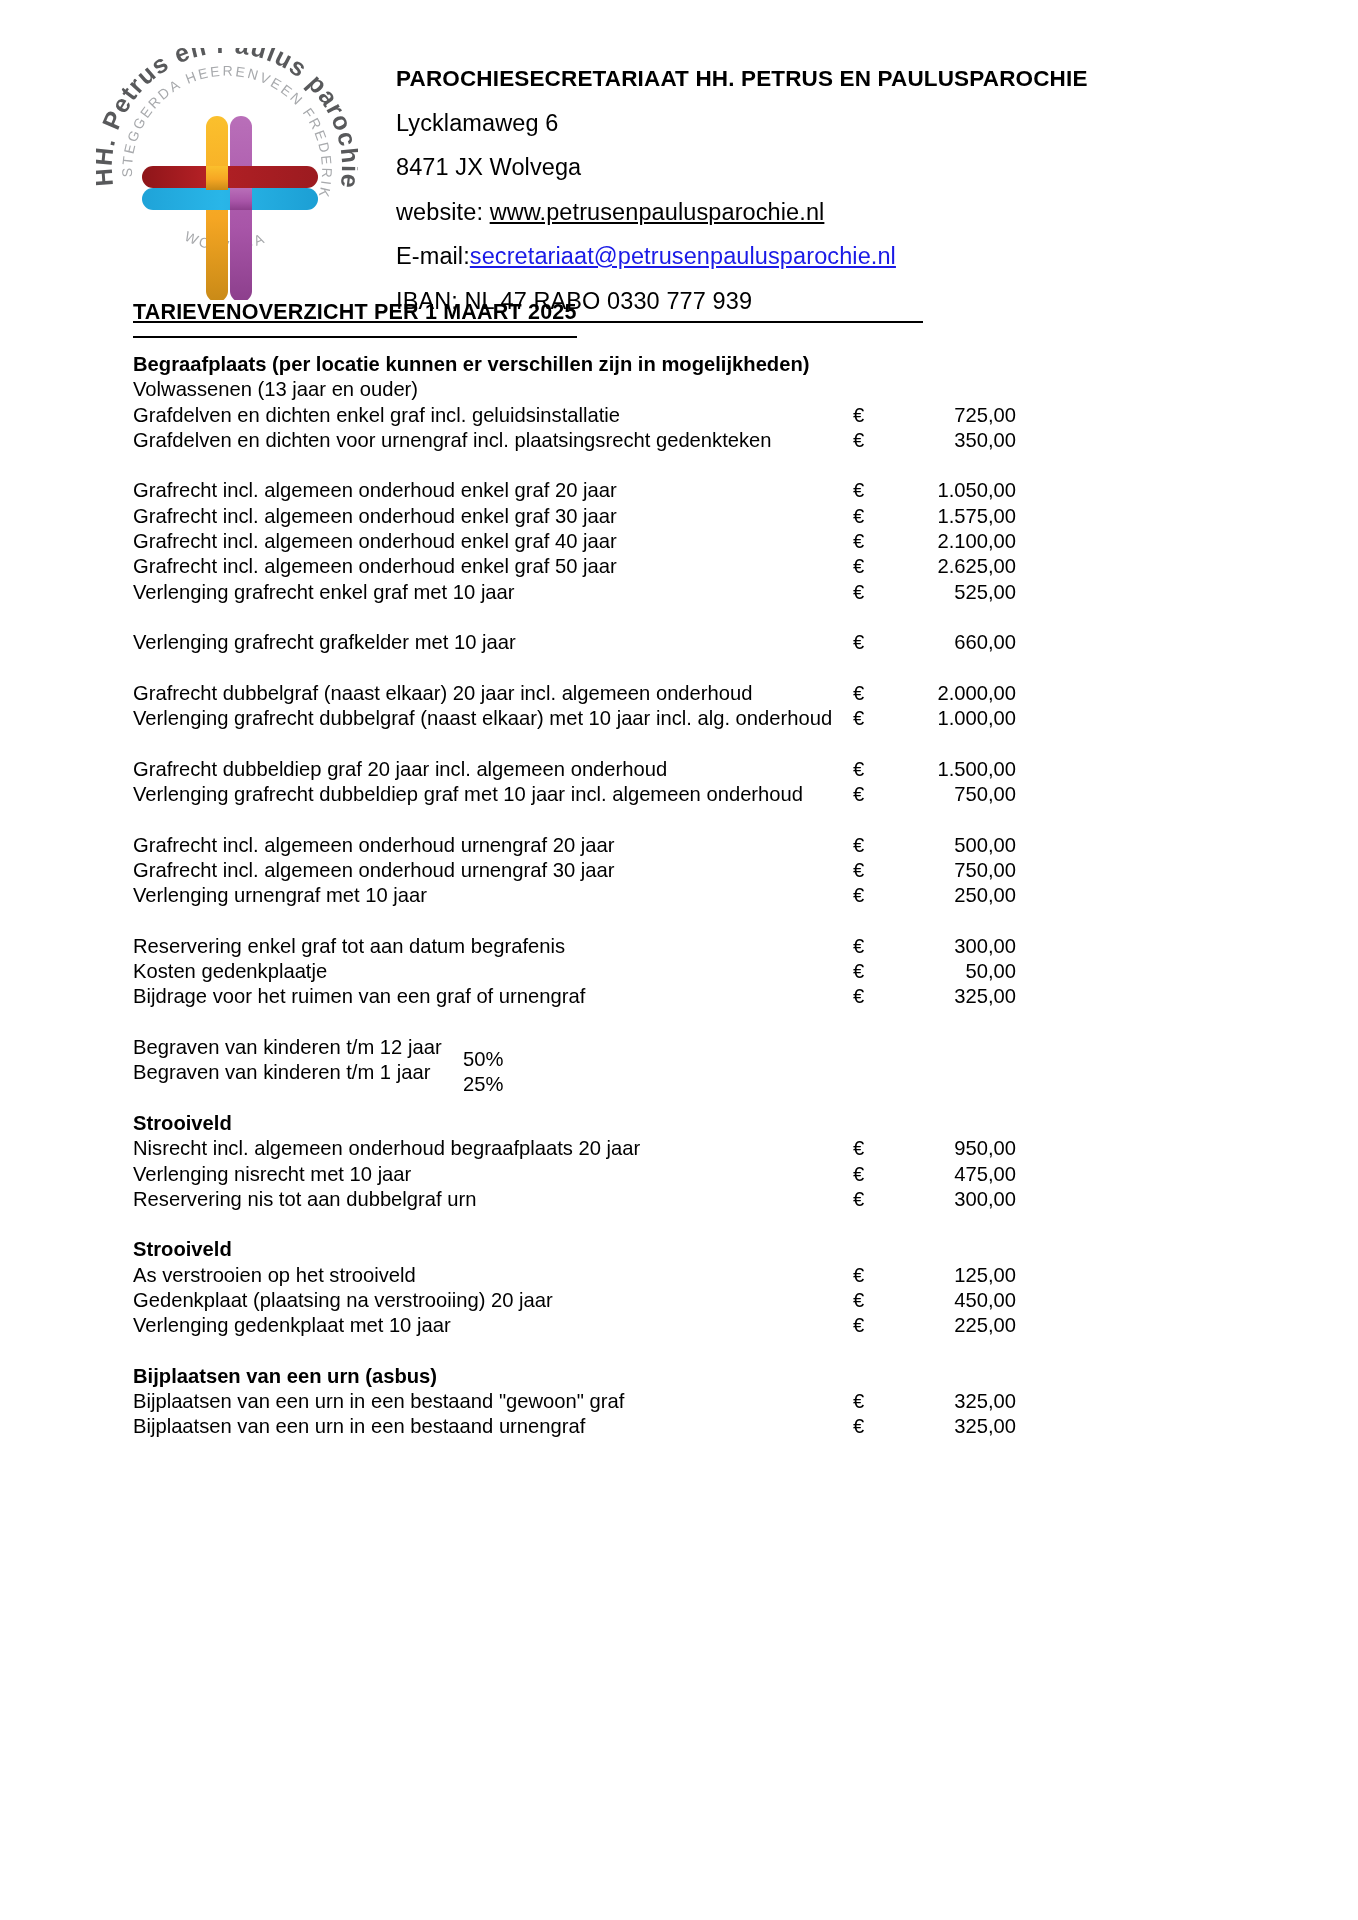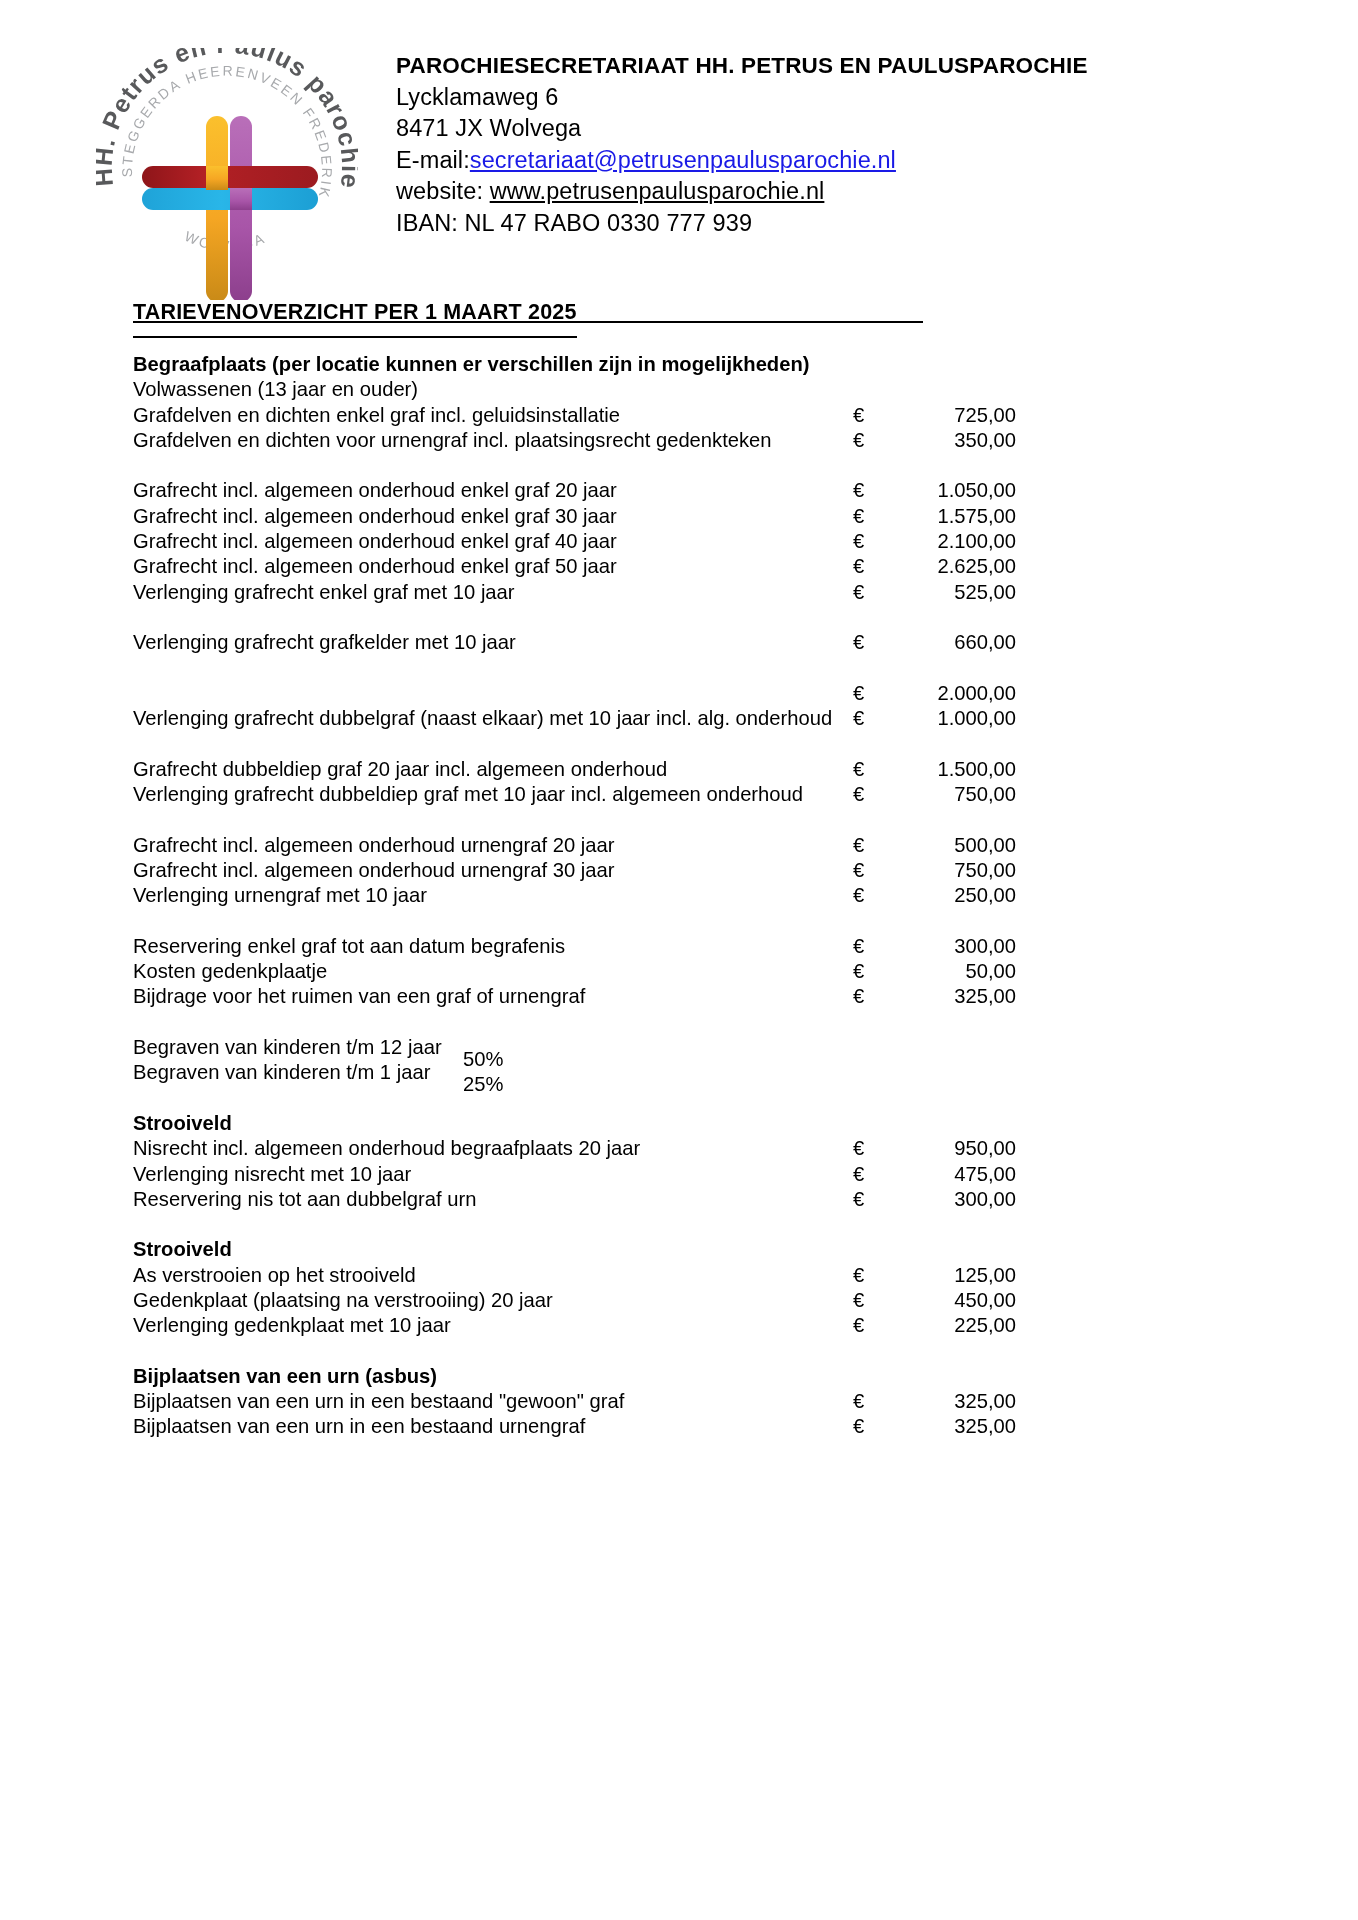--- a/index.html
+++ b/index.html
@@ -41,20 +41,21 @@
     left: 396px;
     top: 50px;
     width: 720px;
   }
   .contact .line {
     font-size: 23.5px;
     line-height: 31.5px;
     color: #000;
     white-space: nowrap;
     letter-spacing: 0.1px;
+    margin-top: 13px;
   }
   .contact .line.bold {
     font-weight: bold;
     font-size: 22.5px;
     letter-spacing: 0.15px;
   }
   .link-blue {
     color: #1a1ae6;
     text-decoration: underline;
   }
@@ -186,25 +187,25 @@
           <rect x="134" y="140" width="22" height="22" fill="url(#gPurple)"></rect>
         </g>
       </svg>
     </div>
 
     <div class="contact">
       <div class="line bold">PAROCHIESECRETARIAAT HH. PETRUS EN PAULUSPAROCHIE</div>
       <div class="line">Lycklamaweg 6</div>
       <div class="line">8471 JX Wolvega</div>
       <div class="line">
-        <span>E-mail:</span><span class="link-blue">secretariaat@petrusenpaulusparochie.nl</span>
-      </div>
-      <div class="line">
         <span>website:</span>
         <span class="link-black">www.petrusenpaulusparochie.nl</span>
+      </div>
+      <div class="line">
+        <span>E-mail:</span><span class="link-blue">secretariaat@petrusenpaulusparochie.nl</span>
       </div>
       <div class="line">IBAN: NL 47 RABO 0330 777 939</div>
     </div>
   </div>
 
   <div class="doc-title-row">
     <span class="doc-title">TARIEVENOVERZICHT PER 1 MAART 2025</span>
   </div>
   <div class="title-rule"></div>
 
@@ -252,20 +253,21 @@
         <span class="amt">525,00</span>
       </div>
       <div class="spacer"></div>
       <div class="row">
         <span class="label">Verlenging grafrecht grafkelder met 10 jaar</span>
         <span class="cur">€</span>
         <span class="amt">660,00</span>
       </div>
       <div class="spacer"></div>
       <div class="row">
+        <span class="label">Grafrecht dubbelgraf (naast elkaar) 20 jaar  incl. algemeen onderhoud</span>
         <span class="cur">€</span>
         <span class="amt">2.000,00</span>
       </div>
       <div class="row">
         <span class="label">Verlenging grafrecht dubbelgraf (naast elkaar) met 10 jaar  incl. alg. onderhoud</span>
         <span class="cur">€</span>
         <span class="amt">1.000,00</span>
       </div>
       <div class="spacer"></div>
       <div class="row">

